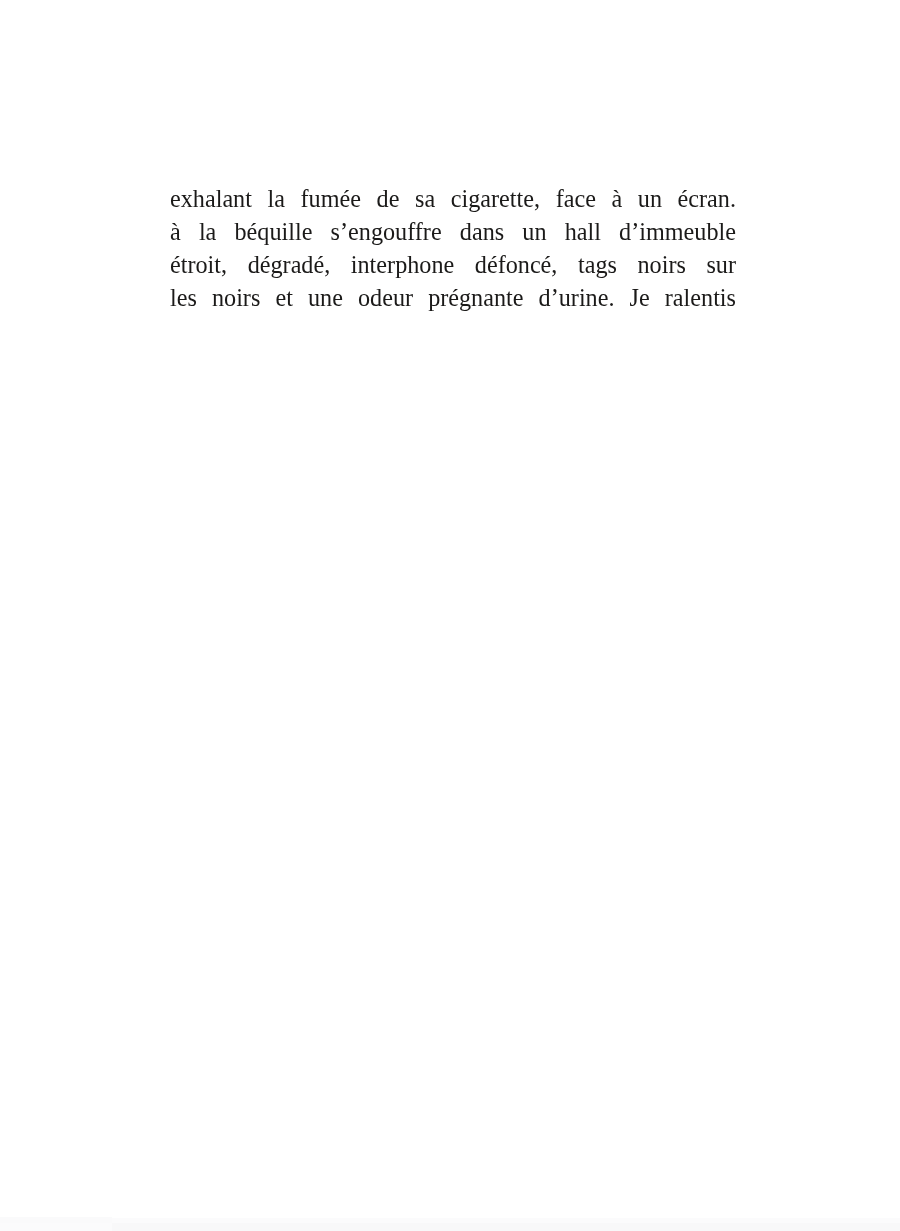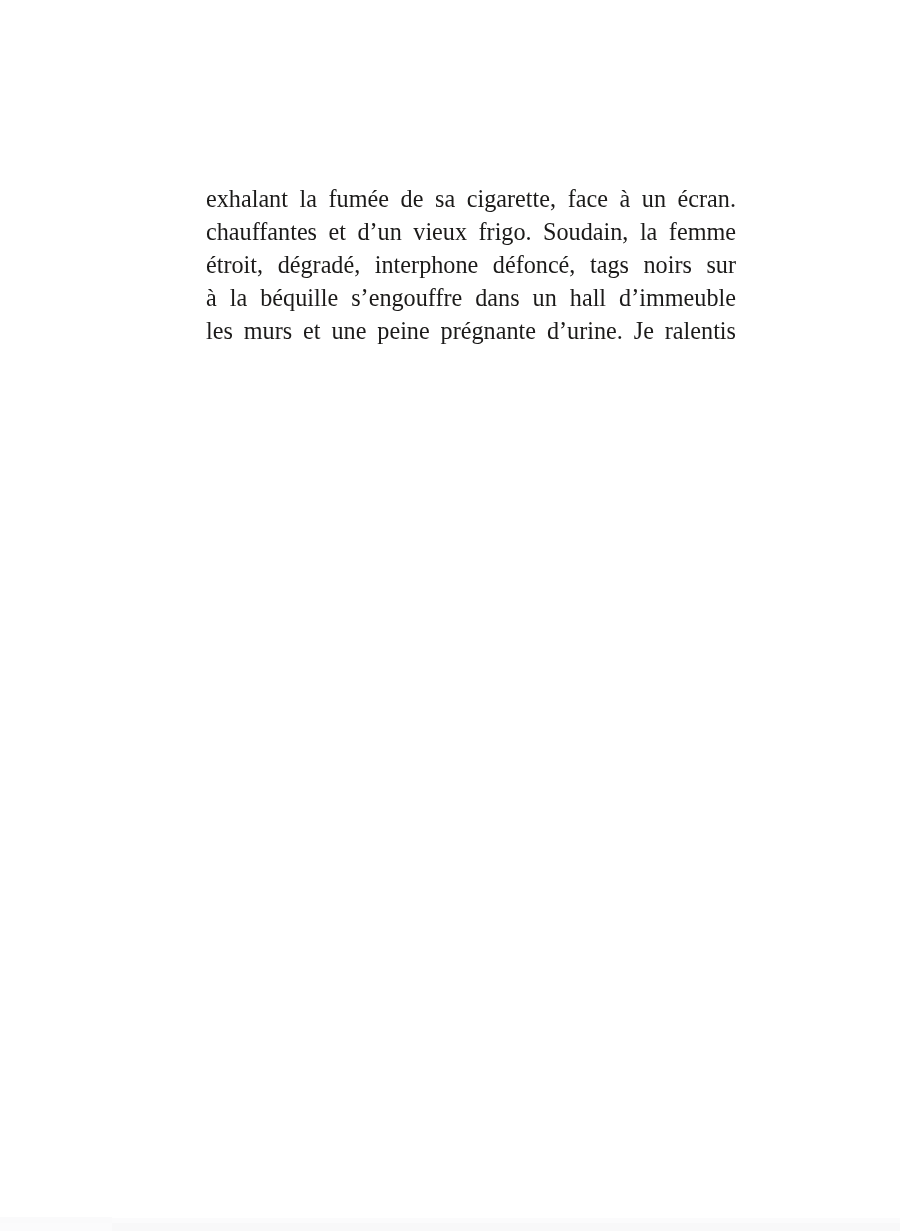--- a/index.html
+++ b/index.html
@@ -42,21 +42,20 @@
     hyphens: none;
     -webkit-hyphens: none;
   }
 
   
   .line {
     display: block;
     text-align: justify;
     text-align-last: justify;
     white-space: pre;
-    margin-left: 36px;
   }
   .line.last {
     text-align-last: left;
   }
 
   
   .bottom-band {
     position: absolute;
     left: 0;
     bottom: 0;
@@ -82,24 +81,23 @@
   }
 </style>
 </head>
 <body>
 
 <div class="page">
 
   <div class="text-column">
     <p class="paragraph">
       <span class="line">exhalant la fumée de sa cigarette, face à un écran.</span>
-      <span class="line">chauffantes et d’un vieux frigo. Soudain, la femme</span>
+      <span class="line">à la béquille s’engouffre dans un hall d’immeuble</span>
       <span class="line">étroit, dégradé, interphone défoncé, tags noirs sur</span>
-      <span class="line">à la béquille s’engouffre dans un hall d’immeuble</span>
-      <span class="line">les murs et une peine prégnante d’urine. Je ralentis</span>
+      <span class="line">les noirs et une odeur prégnante d’urine. Je ralentis</span>
     </p>
   </div>
 
   <div class="bottom-band">
     <div class="bottom-band-right"></div>
     <div class="bottom-band-left"></div>
   </div>
 
 </div>
 

